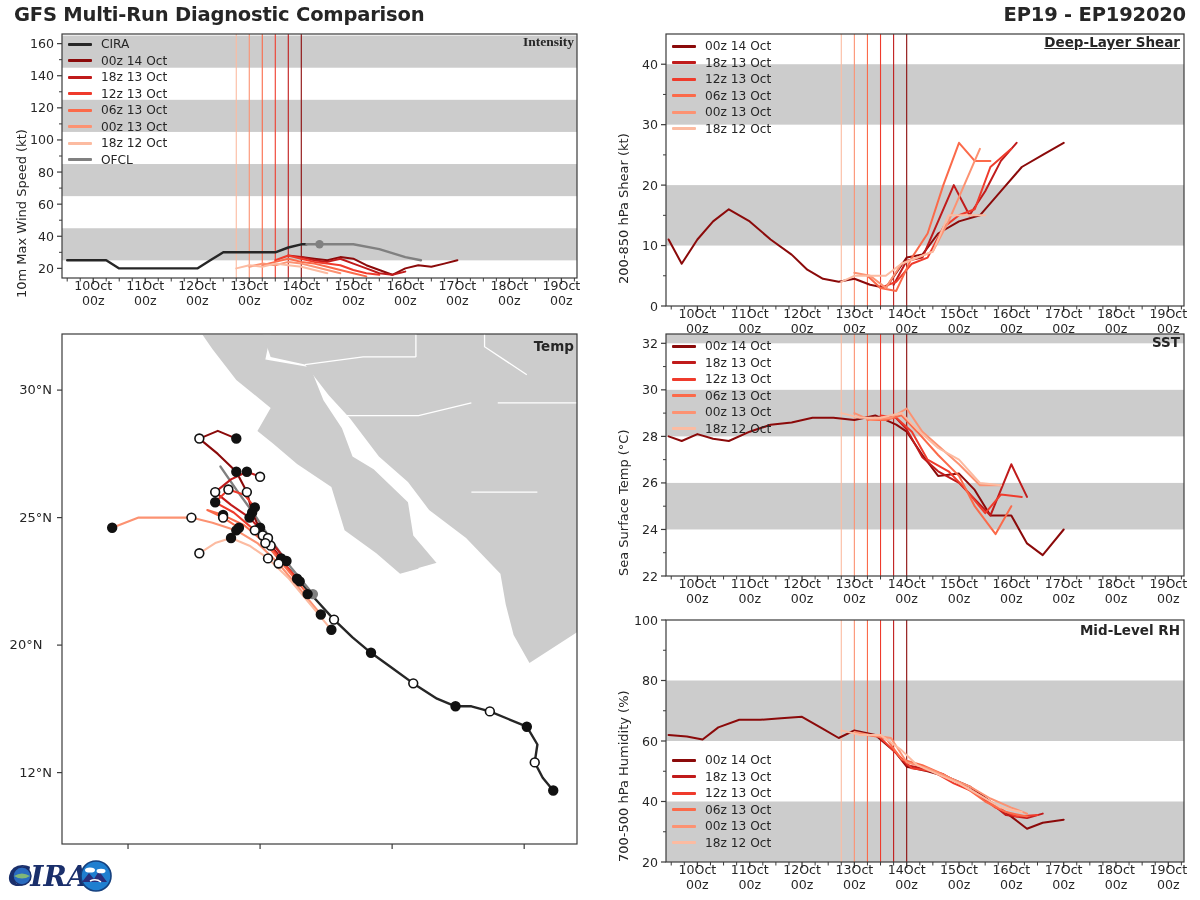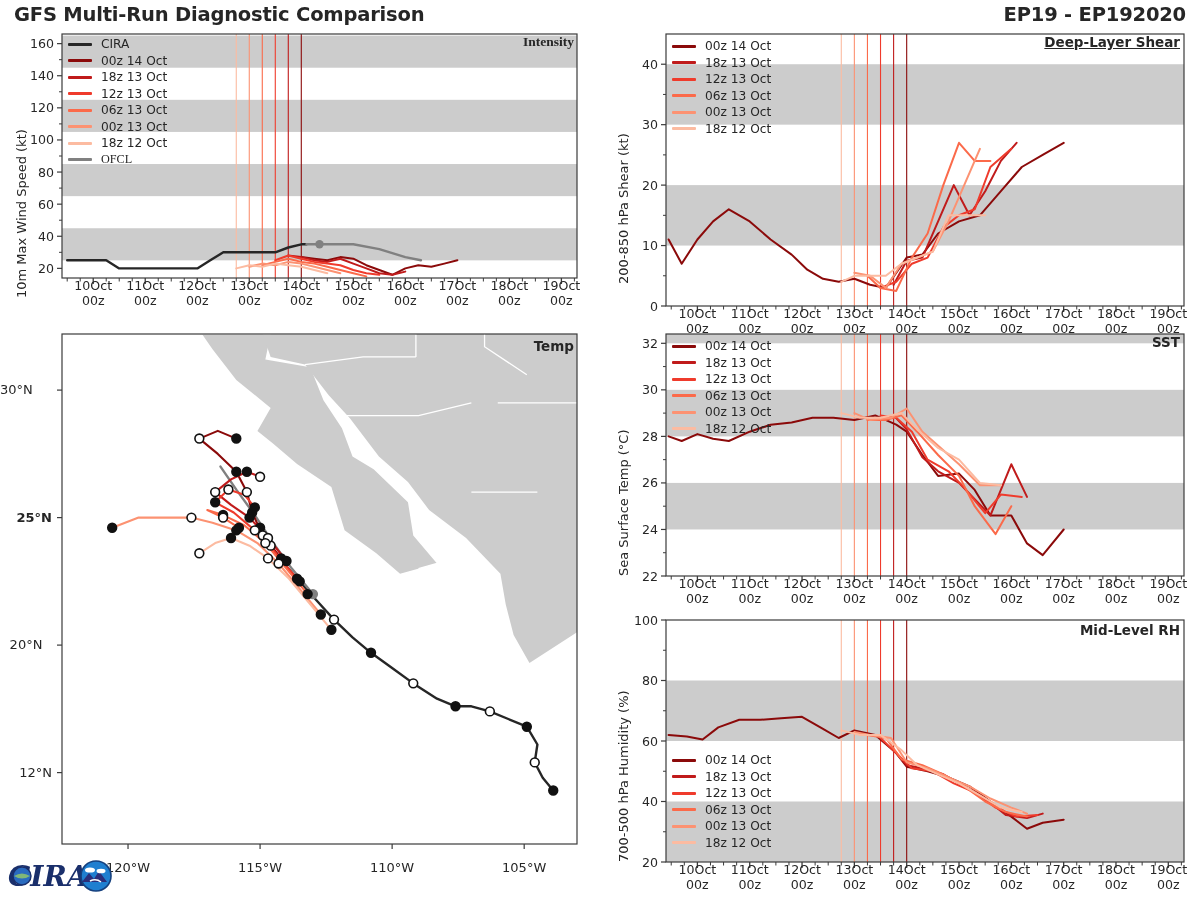--- a/index.html
+++ b/index.html
@@ -143,21 +143,21 @@
         <span class="leg">06z 13 Oct</span>
       </div>
       <div style="display: flex; align-items: center; height: 16.5px;">
         <span style="display: inline-block; width: 24px; height: 3.4px; background: rgb(252, 146, 114); margin-right: 9px; border-radius: 1px;"></span>
         <span class="leg">00z 13 Oct</span>
       </div>
       <div style="display: flex; align-items: center; height: 16.5px;">
         <span style="display: inline-block; width: 24px; height: 3.4px; background: rgb(252, 187, 161); margin-right: 9px; border-radius: 1px;"></span>
         <span class="leg">18z 12 Oct</span>
       </div>
-      <div style="display: flex; align-items: center; height: 16.5px; font-family: Liberation Serif, serif;">
+      <div style="display: flex; align-items: center; height: 16.5px;">
         <span style="display: inline-block; width: 24px; height: 3.4px; background: rgb(128, 128, 128); margin-right: 9px; border-radius: 1px;"></span>
         <span class="leg">OFCL</span>
       </div>
     </div>
   <div class="abs" id="xt-int" style="left:0;top:252px;width:590px;height:40px;">
       <div class="tklab abs" style="left: 66.2121px; top: 0px; width: 54px;">
         <div>10Oct</div>
         <div>00z</div>
       </div>
       <div class="tklab abs" style="left: 118.232px; top: 0px; width: 54px;">
@@ -277,30 +277,24 @@
       <line x1="62" y1="319.1" x2="57" y2="319.1" stroke="#3b3b3b" stroke-width="1.2"></line>
       <line x1="62" y1="446.6" x2="57" y2="446.6" stroke="#3b3b3b" stroke-width="1.2"></line>
       <line x1="128.02564102564102" y1="518" x2="128.02564102564102" y2="523" stroke="#3b3b3b" stroke-width="1.2"></line>
       <line x1="260.0769230769231" y1="518" x2="260.0769230769231" y2="523" stroke="#3b3b3b" stroke-width="1.2"></line>
       <line x1="392.12820512820514" y1="518" x2="392.12820512820514" y2="523" stroke="#3b3b3b" stroke-width="1.2"></line>
       <line x1="524.1794871794872" y1="518" x2="524.1794871794872" y2="523" stroke="#3b3b3b" stroke-width="1.2"></line>
     </svg>
   <div class="abs panel-tag" style="right:16px;top:12px;">Temp</div>
   <div class="abs" id="lg-trk" style="left:68px;top:14px;"></div>
   <div class="abs" id="yt-trk" style="left:0;top:0;width:62px;height:560px;">
-      <div class="axlab abs" style="left: 0px; top: 56.1px; width: 52px; ">30°N</div>
-      <div class="axlab abs" style="left: 0px; top: 183.6px; width: 52px; text-align: right; font-weight: bold;">25°N</div>
+      <div class="axlab abs" style="left: 0px; top: 56.1px; width: 52px; text-align: right;">30°N</div>
+      <div class="axlab abs" style="left: 0px; top: 183.6px; width: 52px; text-align: right;">25°N</div>
       <div class="axlab abs" style="left: 0px; top: 311.1px; width: 52px; text-align: center;">20°N</div>
       <div class="axlab abs" style="left: 0px; top: 438.6px; width: 52px; text-align: right;">12°N</div>
-    </div>
-  <div class="abs" id="xt-trk" style="left:0;top:518px;width:590px;height:30px;">
-      <div class="axlab abs" style="left: 93.0256px; top: 16px; width: 70px; text-align: center;">120°W</div>
-      <div class="axlab abs" style="left: 225.077px; top: 16px; width: 70px; text-align: center;">115°W</div>
-      <div class="axlab abs" style="left: 357.128px; top: 16px; width: 70px; text-align: center;">110°W</div>
-      <div class="axlab abs" style="left: 489.179px; top: 16px; width: 70px; text-align: center;">105°W</div>
     </div>
 </div>
 
 <div class="abs" style="left:600px;top:26px;width:600px;height:290px;">
   <div class="vlab abs" style="left:16px;top:258px;transform:rotate(-90deg);">200-850 hPa Shear (kt)</div>
   <svg id="sv-shr" width="600" height="290" style="position:absolute;left:0;top:0;">
       <defs>
         <clipPath id="clip-shear">
           <rect x="66" y="8" width="518" height="272"></rect>
         </clipPath>

